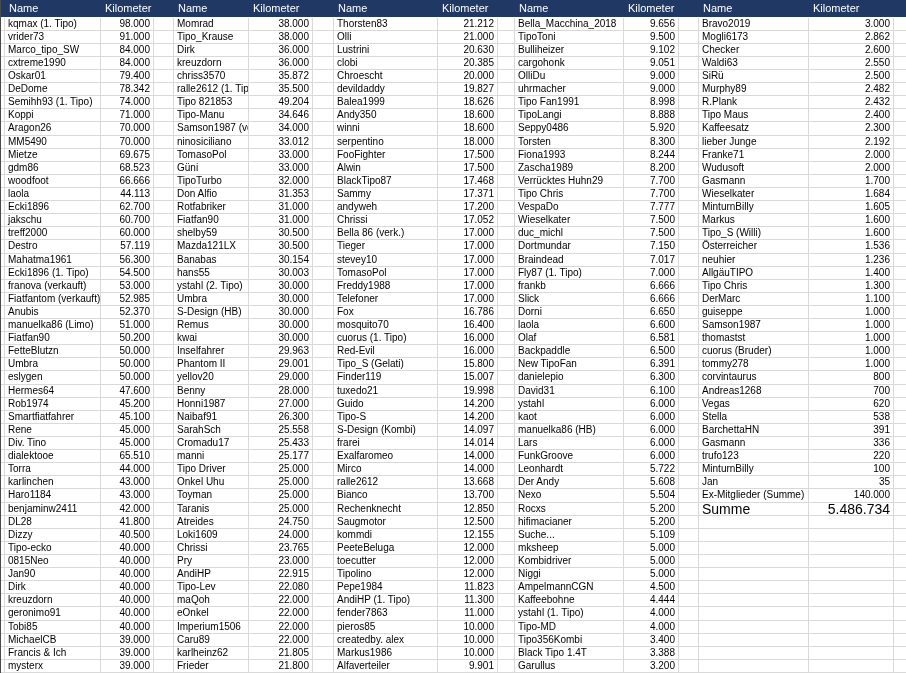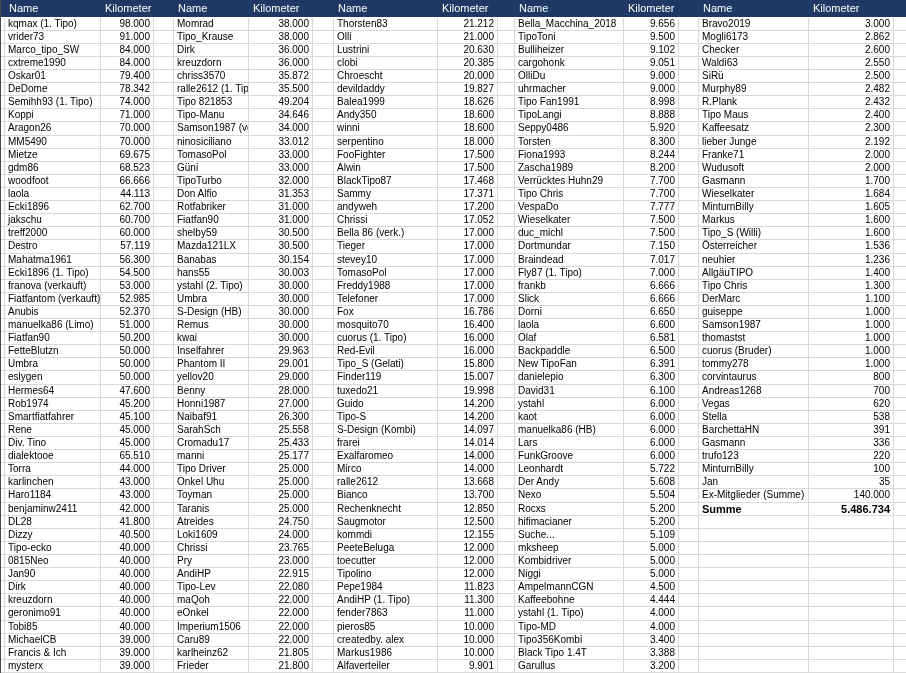--- a/index.html
+++ b/index.html
@@ -9,21 +9,21 @@
   .col{display:flex;flex-direction:column;flex:none;box-sizing:border-box;justify-content:space-between;}
   .hcell{flex:none;height:17px;line-height:17px;box-sizing:border-box;
          background:var(--header-bg,#1f3864);color:var(--header-text,#fff);
          font-size:11px;padding-left:4px;white-space:nowrap;overflow:hidden;}
   .cell{flex:none;height:13.12px;line-height:12.2px;box-sizing:border-box;
         border-bottom:1px solid var(--grid,#d9d9d9);
         border-right:1px solid var(--grid,#d9d9d9);
         font-size:10px;white-space:nowrap;overflow:hidden;background:#fff;}
   .name .cell{padding-left:3px;}
   .km   .cell{text-align:right;padding-right:3px;}
-  .cell.total{font-weight:bold;font-size:11px;}
+  .cell.total{font-weight:normal;font-size:14px;}
   
   .sliver{width:4px;}
   .g0 .name{width:96px}  .g0 .km{width:53px} .g0 .gap{width:20px}
   .g1 .name{width:75px}  .g1 .km{width:64px} .g1 .gap{width:21px}
   .g2 .name{width:104px} .g2 .km{width:60px} .g2 .gap{width:17px}
   .g3 .name{width:109px} .g3 .km{width:55px} .g3 .gap{width:20px}
   .g4 .name{width:110px} .g4 .km{width:85px} .g4 .gap{width:13px}
   .group{display:flex;flex:none;}
 </style>
 </head>

